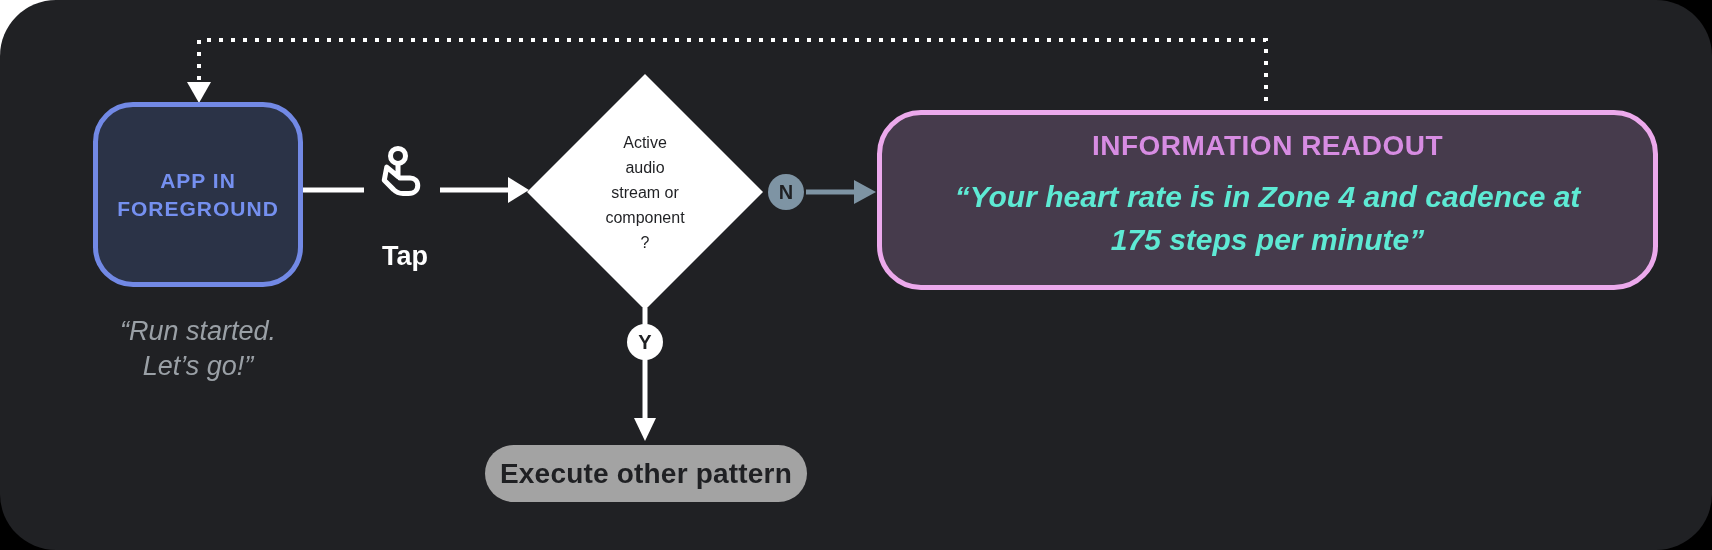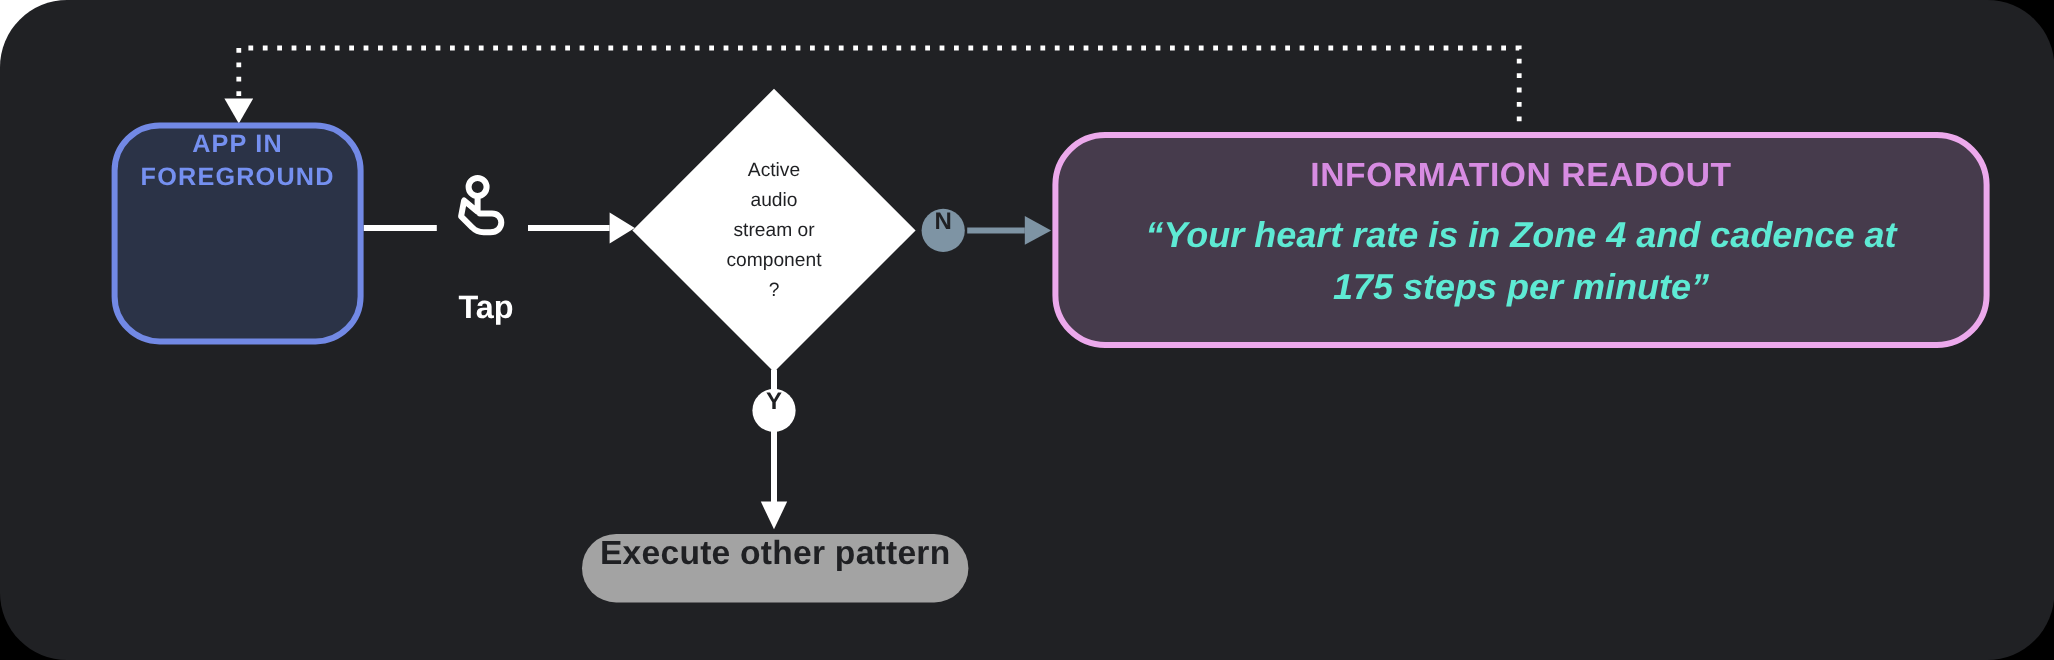--- a/index.html
+++ b/index.html
@@ -2,21 +2,21 @@
 <html><head>
 <meta charset="utf-8">
 <style>
   html,body{margin:0;padding:0;background:#000;}
   body{font-family:"Liberation Sans", sans-serif;}
   .stage{position:relative;width:1712px;height:550px;}
   .corner-backdrop{position:absolute;left:0;top:0;width:90px;height:90px;background:#fff;z-index:0;}
   .canvas{position:absolute;inset:0;background:#202124;border-radius:56px;z-index:1;overflow:hidden;}
   .layer{position:absolute;left:0;top:0;width:1712px;height:550px;}
   .abs{position:absolute;box-sizing:border-box;}
-  .center{display:flex;justify-content:center;text-align:center;}
+  .center{display:flex;align-items:center;justify-content:center;text-align:center;}
   .preline{white-space:pre-line;}
 
   .app-node{left:93px;top:102px;width:210px;height:185px;background:#2b3347;
     border:5px solid #7289e5;border-radius:40px;}
   .app-node .label{color:#7590f0;font-size:21px;font-weight:bold;letter-spacing:1px;line-height:1.3;}
 
   .caption{left:58px;top:314px;width:280px;color:#9aa0a6;font-size:27px;font-style:italic;
     line-height:1.3;text-align:center;}
 
   .tap-icon{left:368px;top:144px;width:60px;height:60px;}
@@ -65,20 +65,22 @@
       <path d="M645 308 V326" stroke="#ffffff" stroke-width="5" fill="none"></path>
       <path d="M645 358 V420" stroke="#ffffff" stroke-width="5" fill="none"></path>
       <polygon points="634,418 656,418 645,441" fill="#ffffff"></polygon>
     </svg>
 
     <div class="abs center app-node">
       <span class="label preline">APP IN
 FOREGROUND</span>
     </div>
 
+    <div class="abs caption preline">“Run started.
+Let’s go!”</div>
 
     <svg class="abs tap-icon" viewBox="0 0 48 48">
       <circle cx="24" cy="9.5" r="6" fill="none" stroke="#ffffff" stroke-width="4"></circle>
       <path d="M24 16 V26 L15 18.5 L13 29 L20.5 36.5 C22.5 38.6 25.2 39.6 28 39.6 L32.5 39.6
                C37 39.6 39.8 36.8 39.8 33.2 C39.8 29.6 37.2 27.2 33.6 27.2 L25.5 27.2" fill="none" stroke="#ffffff" stroke-width="4" stroke-linecap="round" stroke-linejoin="round"></path>
     </svg>
     <div class="abs tap-label">Tap</div>
 
     <div class="abs diamond-label preline">Active
 audio

